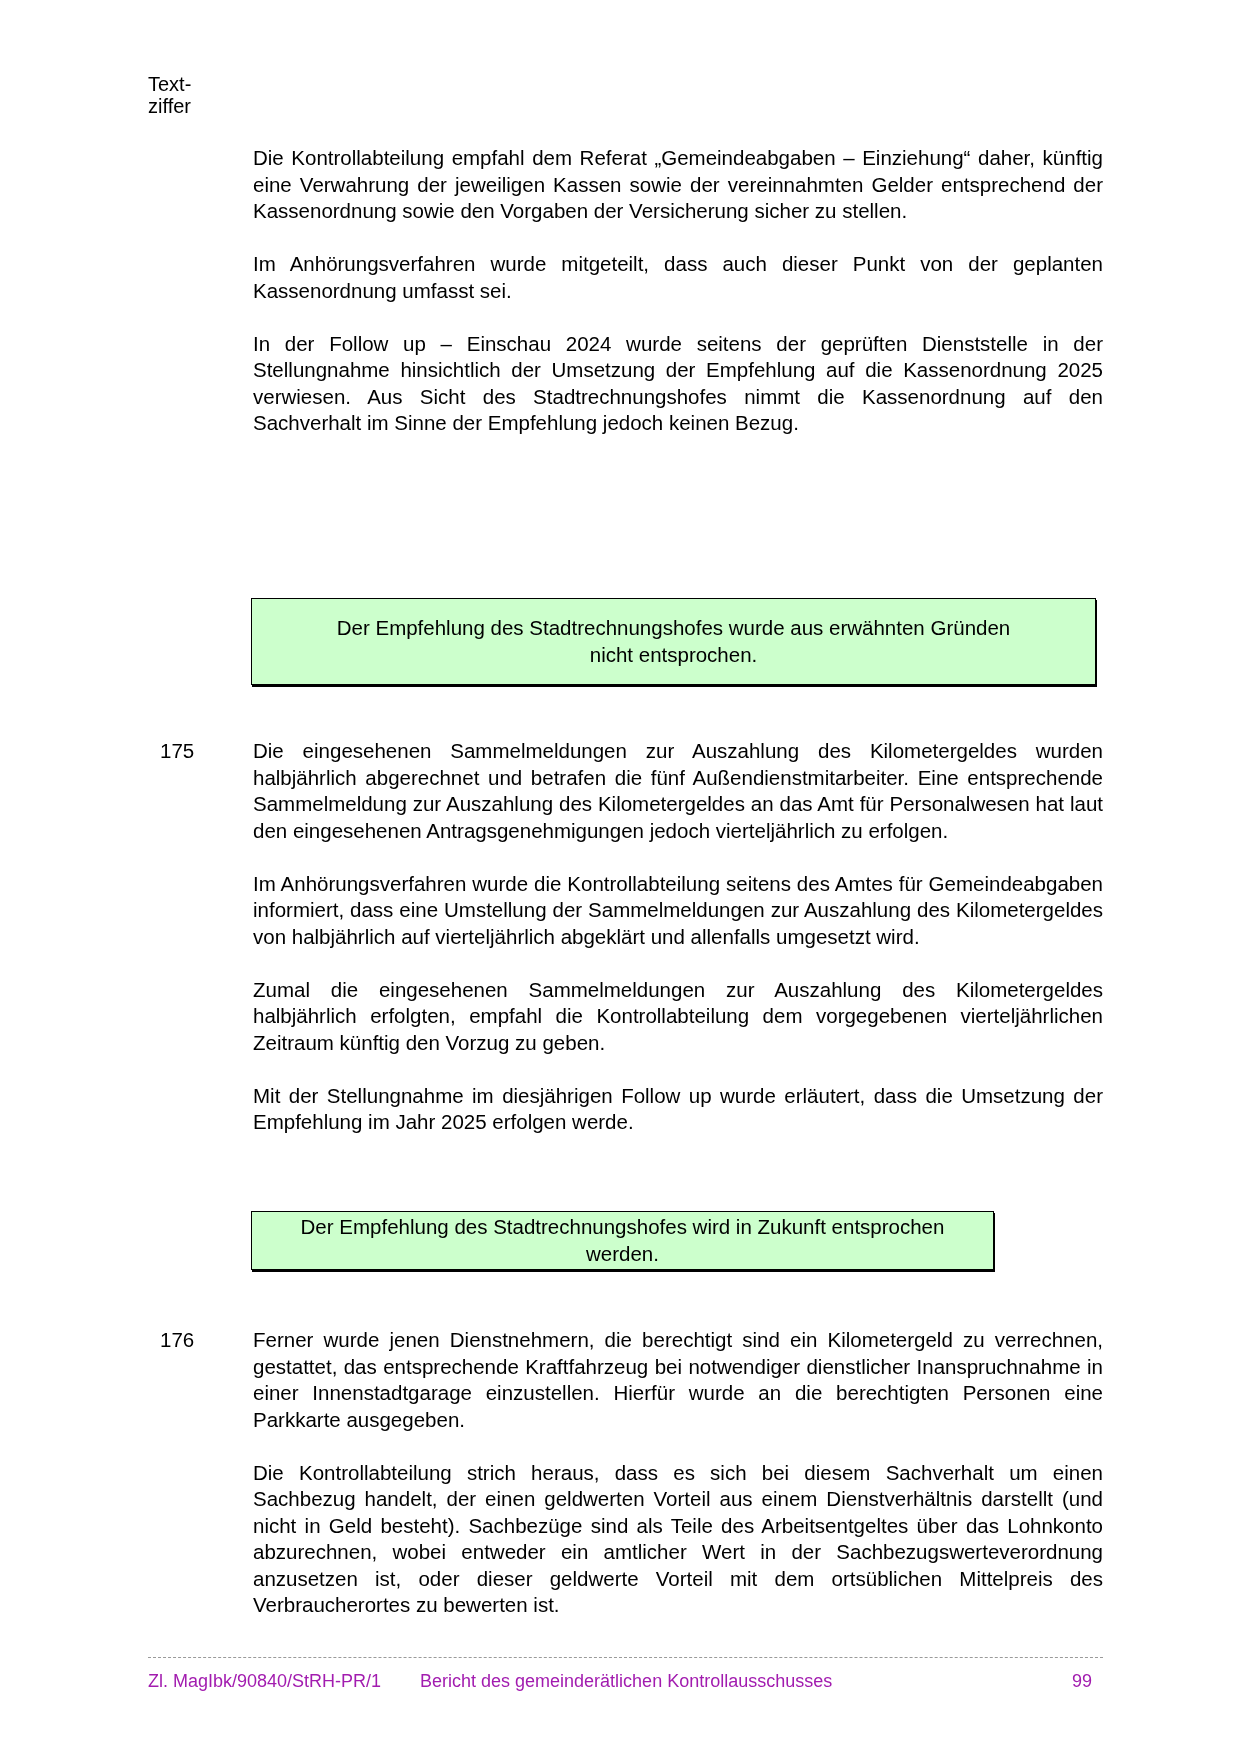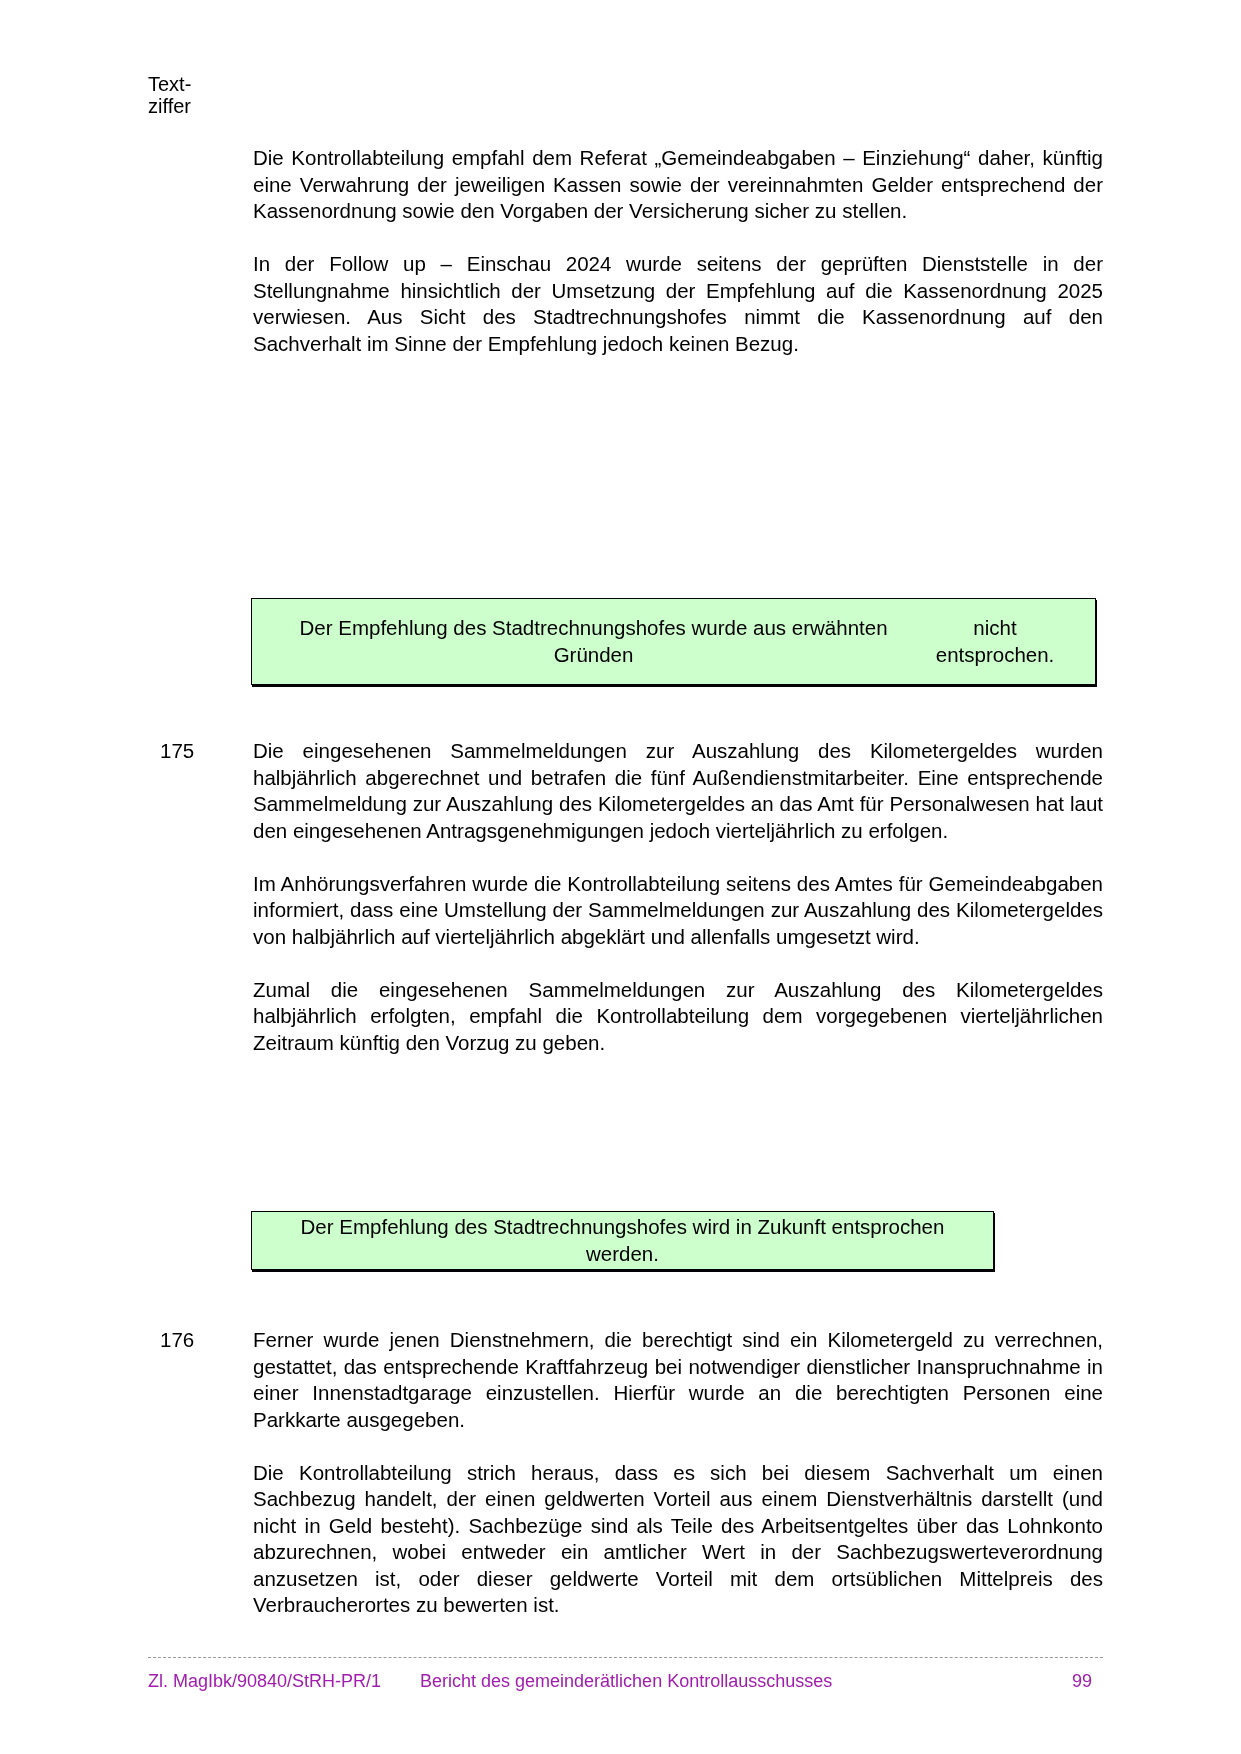--- a/index.html
+++ b/index.html
@@ -19,32 +19,34 @@
 </head>
 <body>
 
 <div class="margin-label">
   <div>Text-</div>
   <div>ziffer</div>
 </div>
 
 <div class="content" style="top:145px;">
   <p class="p last">Die Kontrollabteilung empfahl dem Referat „Gemeindeabgaben – Einziehung“ daher, künftig eine Verwahrung der jeweiligen Kassen sowie der vereinnahmten Gelder entsprechend der Kassenordnung sowie den Vorgaben der Versicherung sicher zu stellen.</p>
+  <p class="p last">Im Anhörungsverfahren wurde mitgeteilt, dass auch dieser Punkt von der geplanten Kassenordnung umfasst sei.</p>
   <p class="p last">In der Follow up – Einschau 2024 wurde seitens der geprüften Dienststelle in der Stellungnahme hinsichtlich der Umsetzung der Empfehlung auf die Kassenordnung 2025 verwiesen. Aus Sicht des Stadtrechnungshofes nimmt die Kassenordnung auf den Sachverhalt im Sinne der Empfehlung jedoch keinen Bezug.</p>
 </div>
-<div class="box" style="position:absolute; left:251px; top:598px; width:845px; height:87px; flex-direction:row;">
+<div class="box" style="position:absolute; left:251px; top:598px; width:845px; height:87px; flex-direction:column;">
   <div>Der Empfehlung des Stadtrechnungshofes wurde aus erwähnten Gründen</div>
   <div>nicht entsprochen.</div>
 </div>
 
 <div class="num" style="top:738px;">175</div>
 <div class="content" style="top:738px;">
   <p class="p last">Die eingesehenen Sammelmeldungen zur Auszahlung des Kilometergeldes wurden halbjährlich abgerechnet und betrafen die fünf Außendienstmitarbeiter. Eine entsprechende Sammelmeldung zur Auszahlung des Kilometergeldes an das Amt für Personalwesen hat laut den eingesehenen Antragsgenehmigungen jedoch vierteljährlich zu erfolgen.</p>
   <p class="p last">Im Anhörungsverfahren wurde die Kontrollabteilung seitens des Amtes für Gemeindeabgaben informiert, dass eine Umstellung der Sammelmeldungen zur Auszahlung des Kilometergeldes von halbjährlich auf vierteljährlich abgeklärt und allenfalls umgesetzt wird.</p>
   <p class="p last">Zumal die eingesehenen Sammelmeldungen zur Auszahlung des Kilometergeldes halbjährlich erfolgten, empfahl die Kontrollabteilung dem vorgegebenen vierteljährlichen Zeitraum künftig den Vorzug zu geben.</p>
+  <p class="p last">Mit der Stellungnahme im diesjährigen Follow up wurde erläutert, dass die Umsetzung der Empfehlung im Jahr 2025 erfolgen werde.</p>
 </div>
 <div class="box" style="position:absolute; left:251px; top:1211px; width:743px; height:59px;">
   <div>Der Empfehlung des Stadtrechnungshofes wird in Zukunft entsprochen werden.</div>
 </div>
 
 <div class="num" style="top:1327px;">176</div>
 <div class="content" style="top:1327px;">
   <p class="p last">Ferner wurde jenen Dienstnehmern, die berechtigt sind ein Kilometergeld zu verrechnen, gestattet, das entsprechende Kraftfahrzeug bei notwendiger dienstlicher Inanspruchnahme in einer Innenstadtgarage einzustellen. Hierfür wurde an die berechtigten Personen eine Parkkarte ausgegeben.</p>
   <p class="p last">Die Kontrollabteilung strich heraus, dass es sich bei diesem Sachverhalt um einen Sachbezug handelt, der einen geldwerten Vorteil aus einem Dienstverhältnis darstellt (und nicht in Geld besteht). Sachbezüge sind als Teile des Arbeitsentgeltes über das Lohnkonto abzurechnen, wobei entweder ein amtlicher Wert in der Sachbezugswerteverordnung anzusetzen ist, oder dieser geldwerte Vorteil mit dem ortsüblichen Mittelpreis des Verbraucherortes zu bewerten ist.</p>
 </div>

